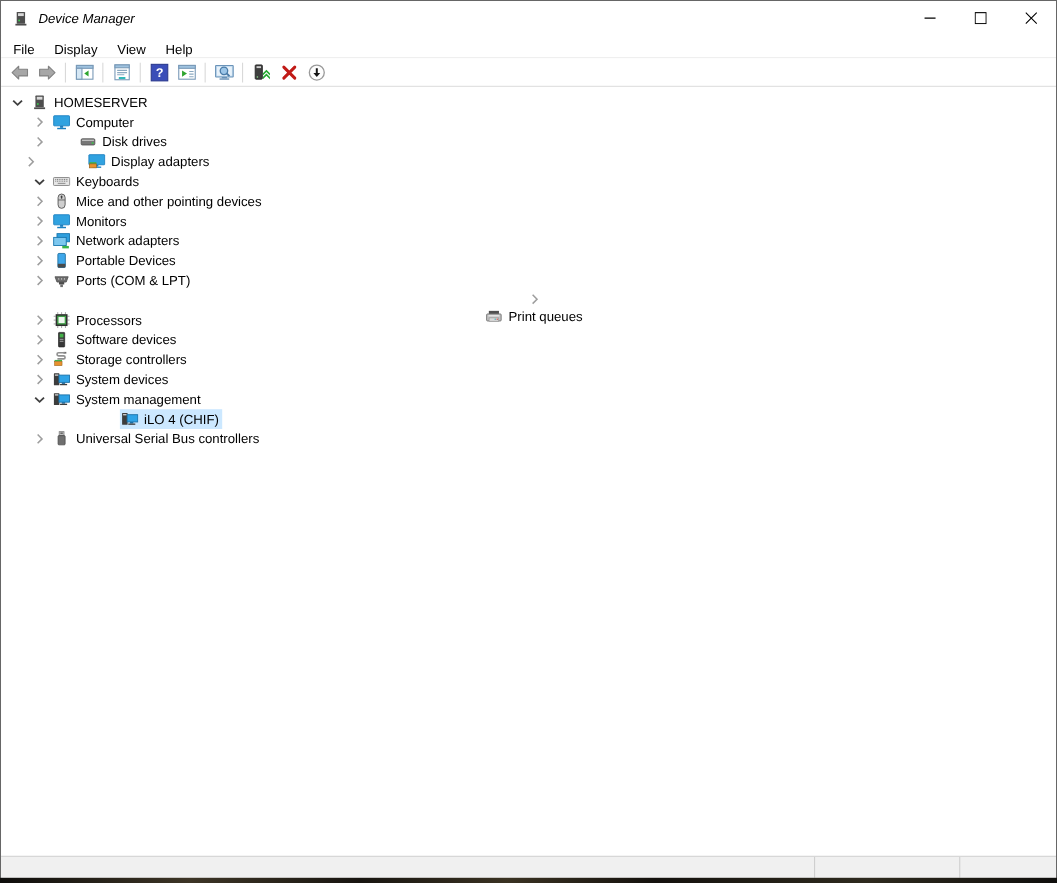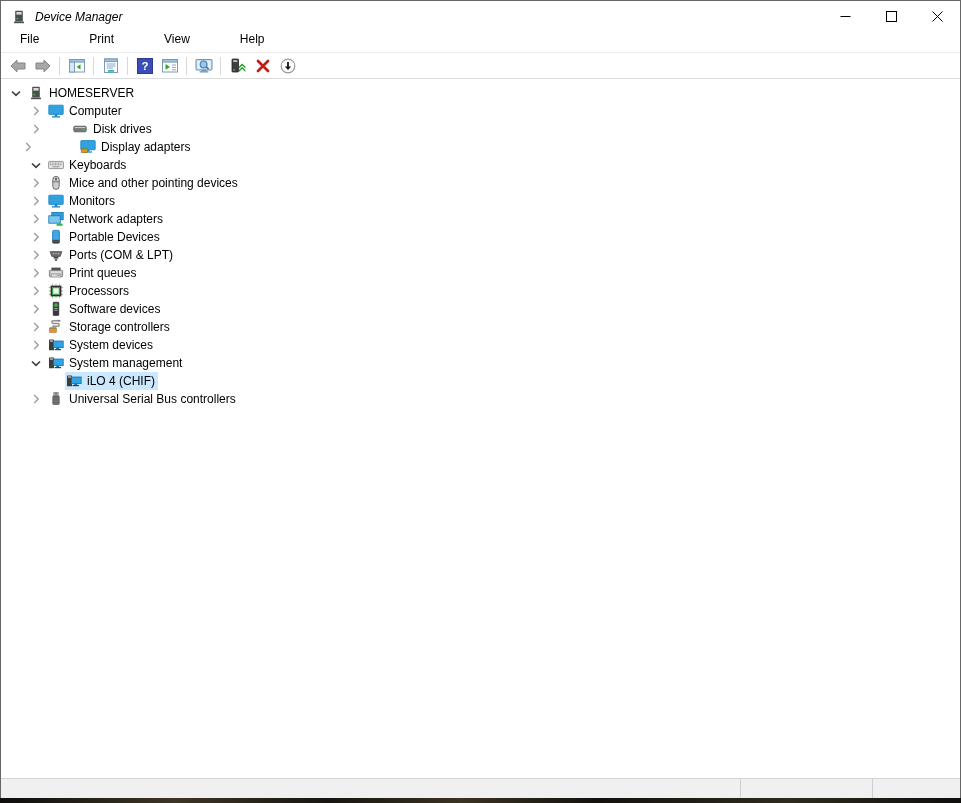--- a/index.html
+++ b/index.html
@@ -26,21 +26,21 @@
   
   .titlebar { height: 31px; flex: none; display: flex; align-items: center; padding-left: 10px; background: #fff; }
   .app-icon { width: 16px; height: 16px; flex: none; }
   .app-icon svg { width: 16px; height: 16px; display: block; }
   .title { font-size: 12px; color: #000; margin-left: 8px; white-space: nowrap; font-style: italic; }
   .win-controls { margin-left: auto; display: flex; height: 100%; }
   .win-btn { width: 46px; height: 100%; display: flex; align-items: center; justify-content: center; background: transparent; border: none; }
   .win-btn svg { display: block; }
 
   
-  .menubar { height: 21px; flex: none; display: flex; align-items: flex-start; padding-left: 10px; background: #fff; border-bottom: 1px solid #ececec; gap: 32px; }
+  .menubar { height: 21px; flex: none; display: flex; align-items: flex-end; padding-left: 2px; background: #fff; border-bottom: 1px solid #ececec; }
   .menu-item { display: flex; align-items: center; padding: 0 9px; font-size: 12px; color: #000; }
 
   
   .toolbar { height: 26px; flex: none; display: flex; align-items: center; padding-left: 4px; background: #fff; border-bottom: 1px solid #dcdcdc; }
   .tb-btn { width: 25px; height: 24px; flex: none; display: flex; align-items: center; justify-content: center; background: none; border: none; padding: 0; }
   .tb-btn svg { width: 18px; height: 18px; display: block; }
   .tb-sep { width: 1px; height: 18px; background: #d9d9d9; margin: 0 4px; flex: none; }
 
   
   .content { flex: 1; overflow: hidden; background: #fff; padding-top: 5px; }
@@ -258,21 +258,21 @@
       <button class="win-btn">
         <svg width="11" height="11">
             <path d="M0.5,0.5 L10.5,10.5 M10.5,0.5 L0.5,10.5" stroke="#000" stroke-width="1"></path>
           </svg>
       </button>
     </div>
   </div>
 
   <div class="menubar">
     <span class="menu-item">File</span>
-    <span class="menu-item">Print</span>
+    <span class="menu-item">Display</span>
     <span class="menu-item">View</span>
     <span class="menu-item">Help</span>
   </div>
 
   <div class="toolbar" id="toolbar">
       <button class="tb-btn">
         <svg viewBox="0 0 18 18">
           <use href="#tb-back"></use>
         </svg>
       </button>
@@ -452,21 +452,21 @@
             <use href="#chev-closed"></use>
           </svg>
         </span>
         <span class="row-inner">
           <svg class="node-ico" viewBox="0 0 16 16">
             <use href="#tr-serial-port"></use>
           </svg>
           <span class="row-label">Ports (COM &amp; LPT)</span>
         </span>
       </div>
-      <div class="tree-row" style="padding-left: 26px;">
+      <div class="tree-row" style="padding-left: 12px; flex-direction: column;">
         <span class="chev">
           <svg viewBox="0 0 16 16">
             <use href="#chev-closed"></use>
           </svg>
         </span>
         <span class="row-inner">
           <svg class="node-ico" viewBox="0 0 16 16">
             <use href="#tr-printer"></use>
           </svg>
           <span class="row-label">Print queues</span>
@@ -530,21 +530,21 @@
             <use href="#chev-open"></use>
           </svg>
         </span>
         <span class="row-inner">
           <svg class="node-ico" viewBox="0 0 16 16">
             <use href="#tr-system-device"></use>
           </svg>
           <span class="row-label">System management</span>
         </span>
       </div>
-      <div class="tree-row" style="padding-left: 44px;">
+      <div class="tree-row" style="padding-left: 44px; margin-left: 44px;">
         <span class="chev"></span>
         <span class="row-inner selected">
           <svg class="node-ico" viewBox="0 0 16 16">
             <use href="#tr-system-device"></use>
           </svg>
           <span class="row-label">iLO 4 (CHIF)</span>
         </span>
       </div>
       <div class="tree-row" style="padding-left: 26px;">
         <span class="chev">

